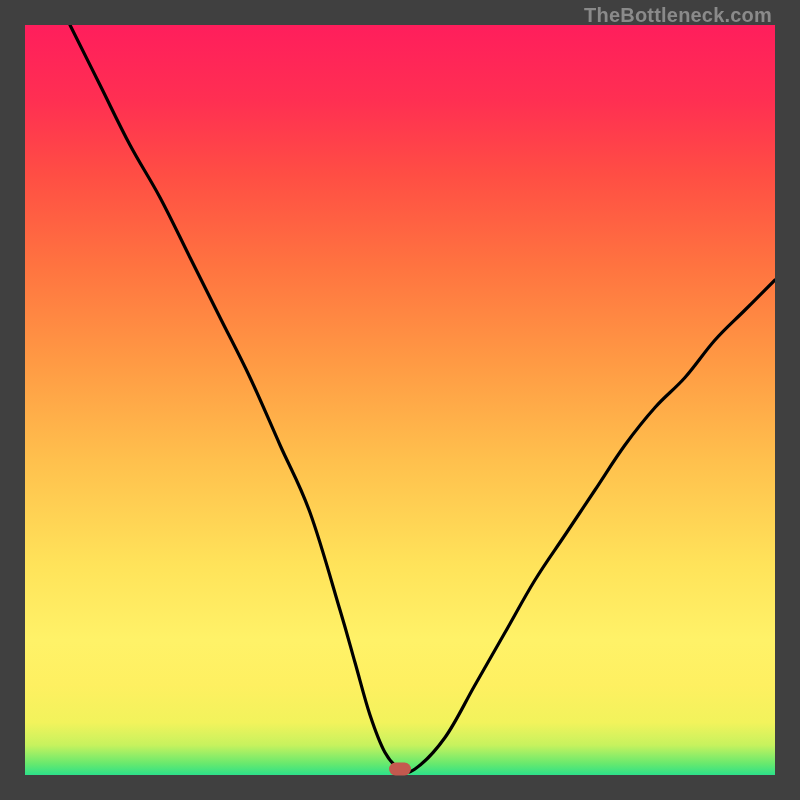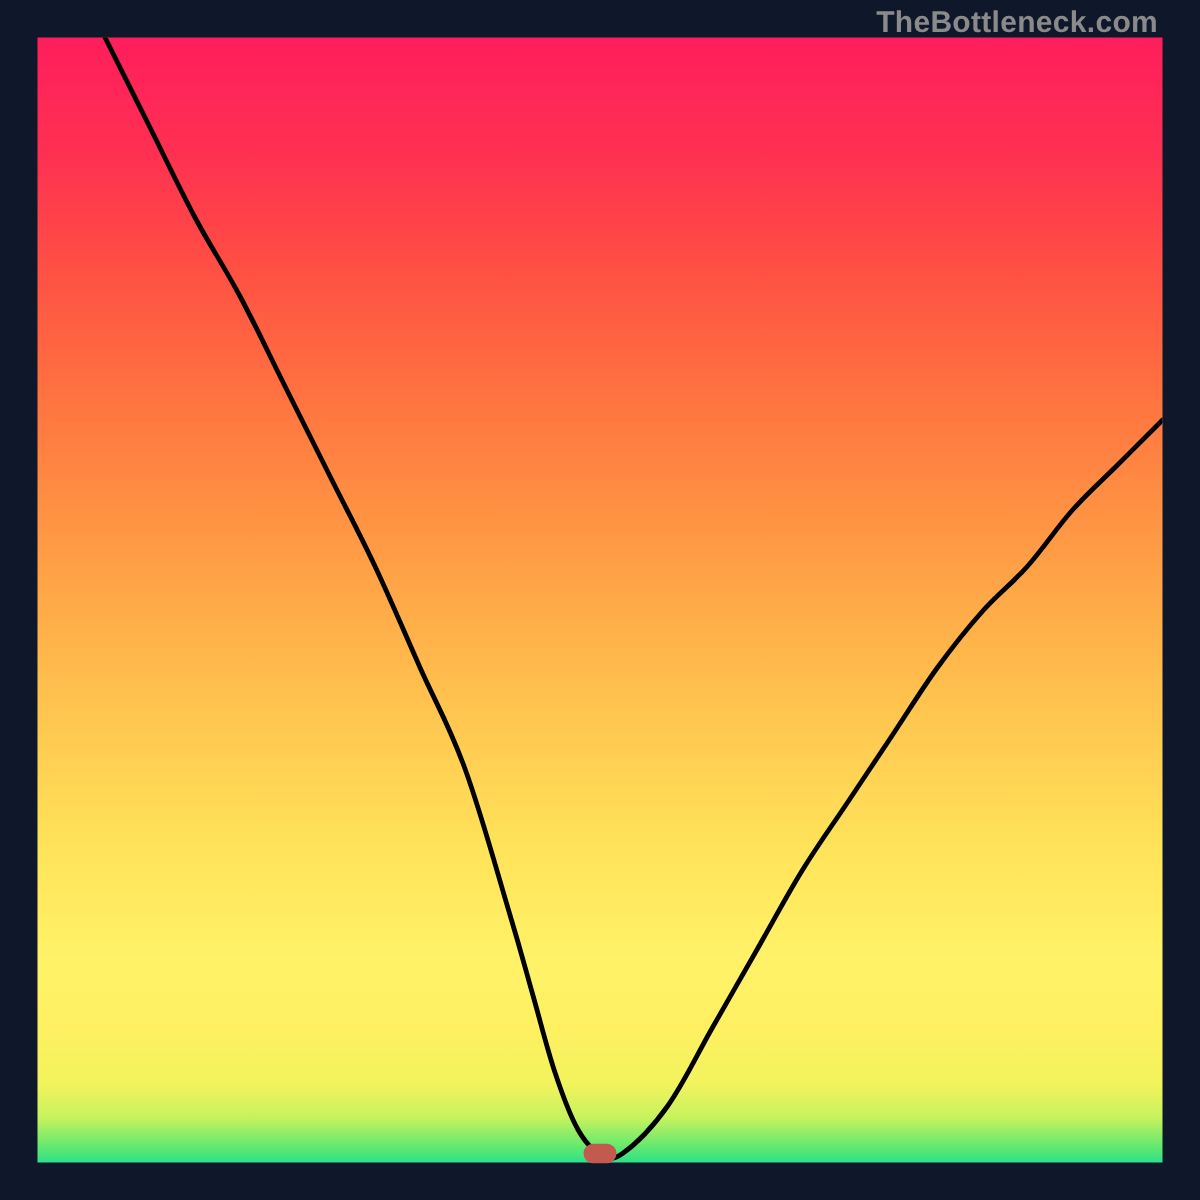--- a/index.html
+++ b/index.html
@@ -9,21 +9,21 @@
     height: 800px;
     background: #000;
     overflow: hidden;
   }
   .frame {
     position: absolute;
     left: 0;
     top: 0;
     width: 800px;
     height: 800px;
-    background: #0f172a;
+    background: #404040;
   }
   .plot {
     position: absolute;
     left: 25px;
     top: 25px;
     width: 750px;
     height: 750px;
     background: linear-gradient(to top,
       #2de08a 0%,
       #67e96e 1.5%,

